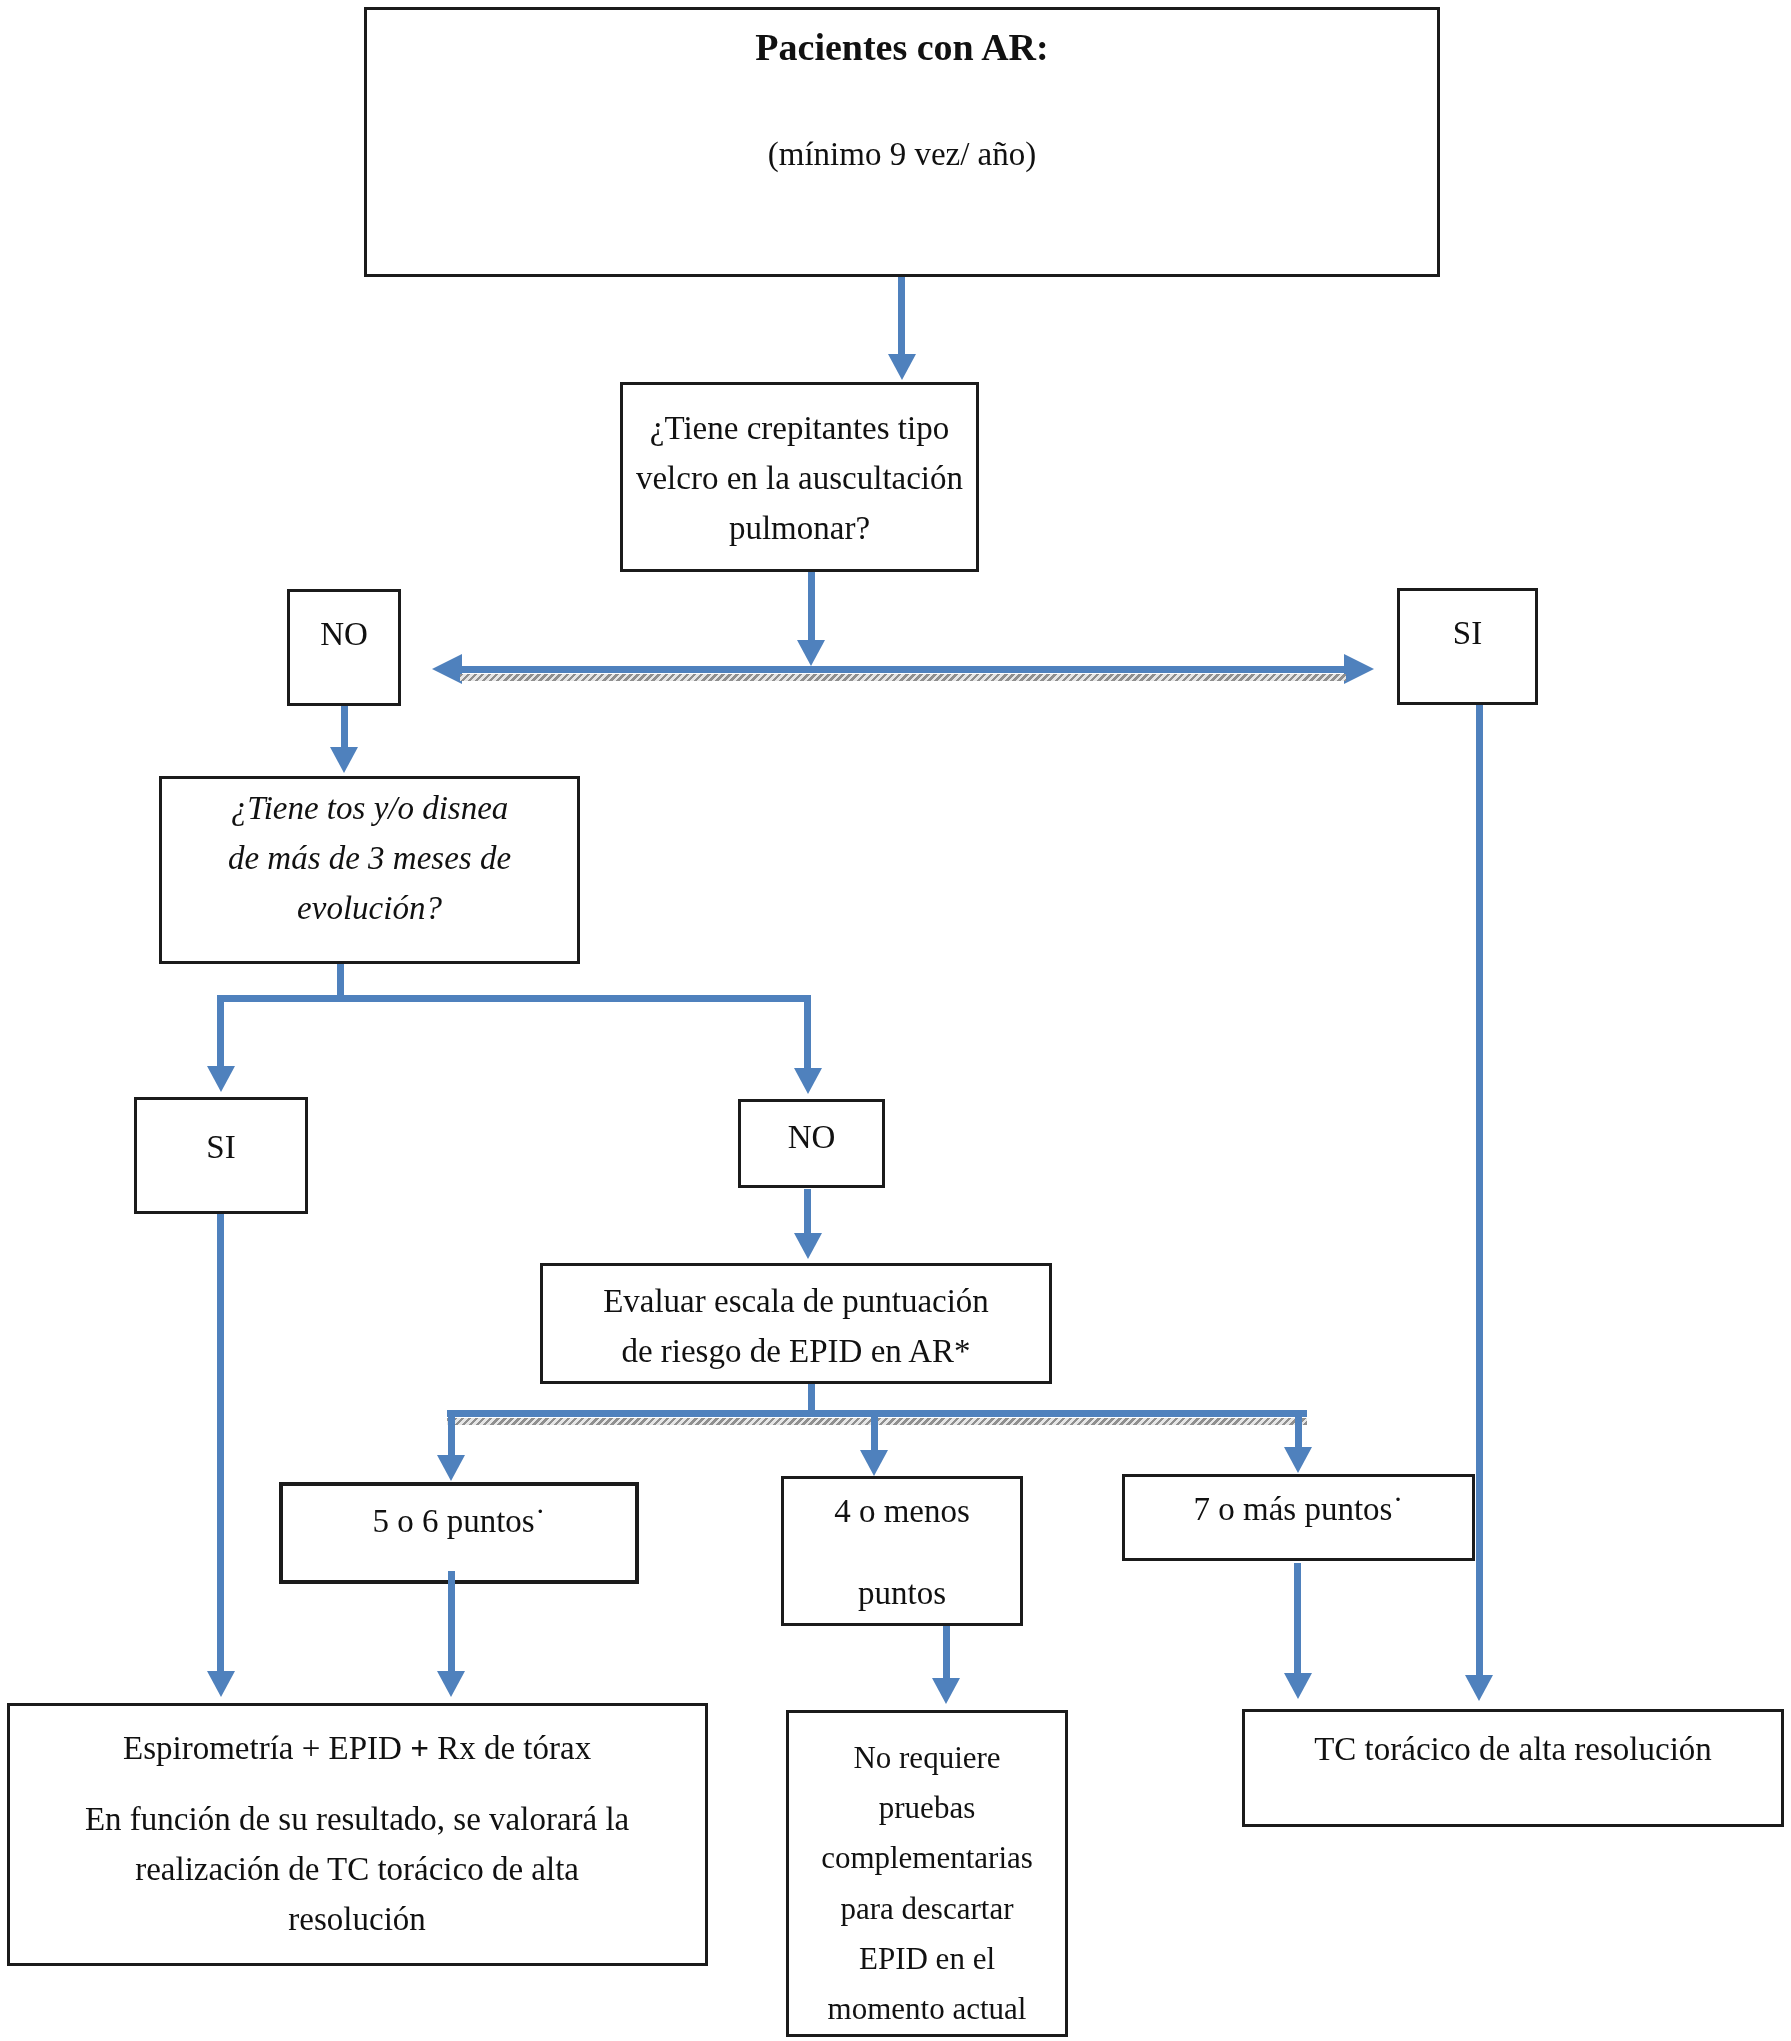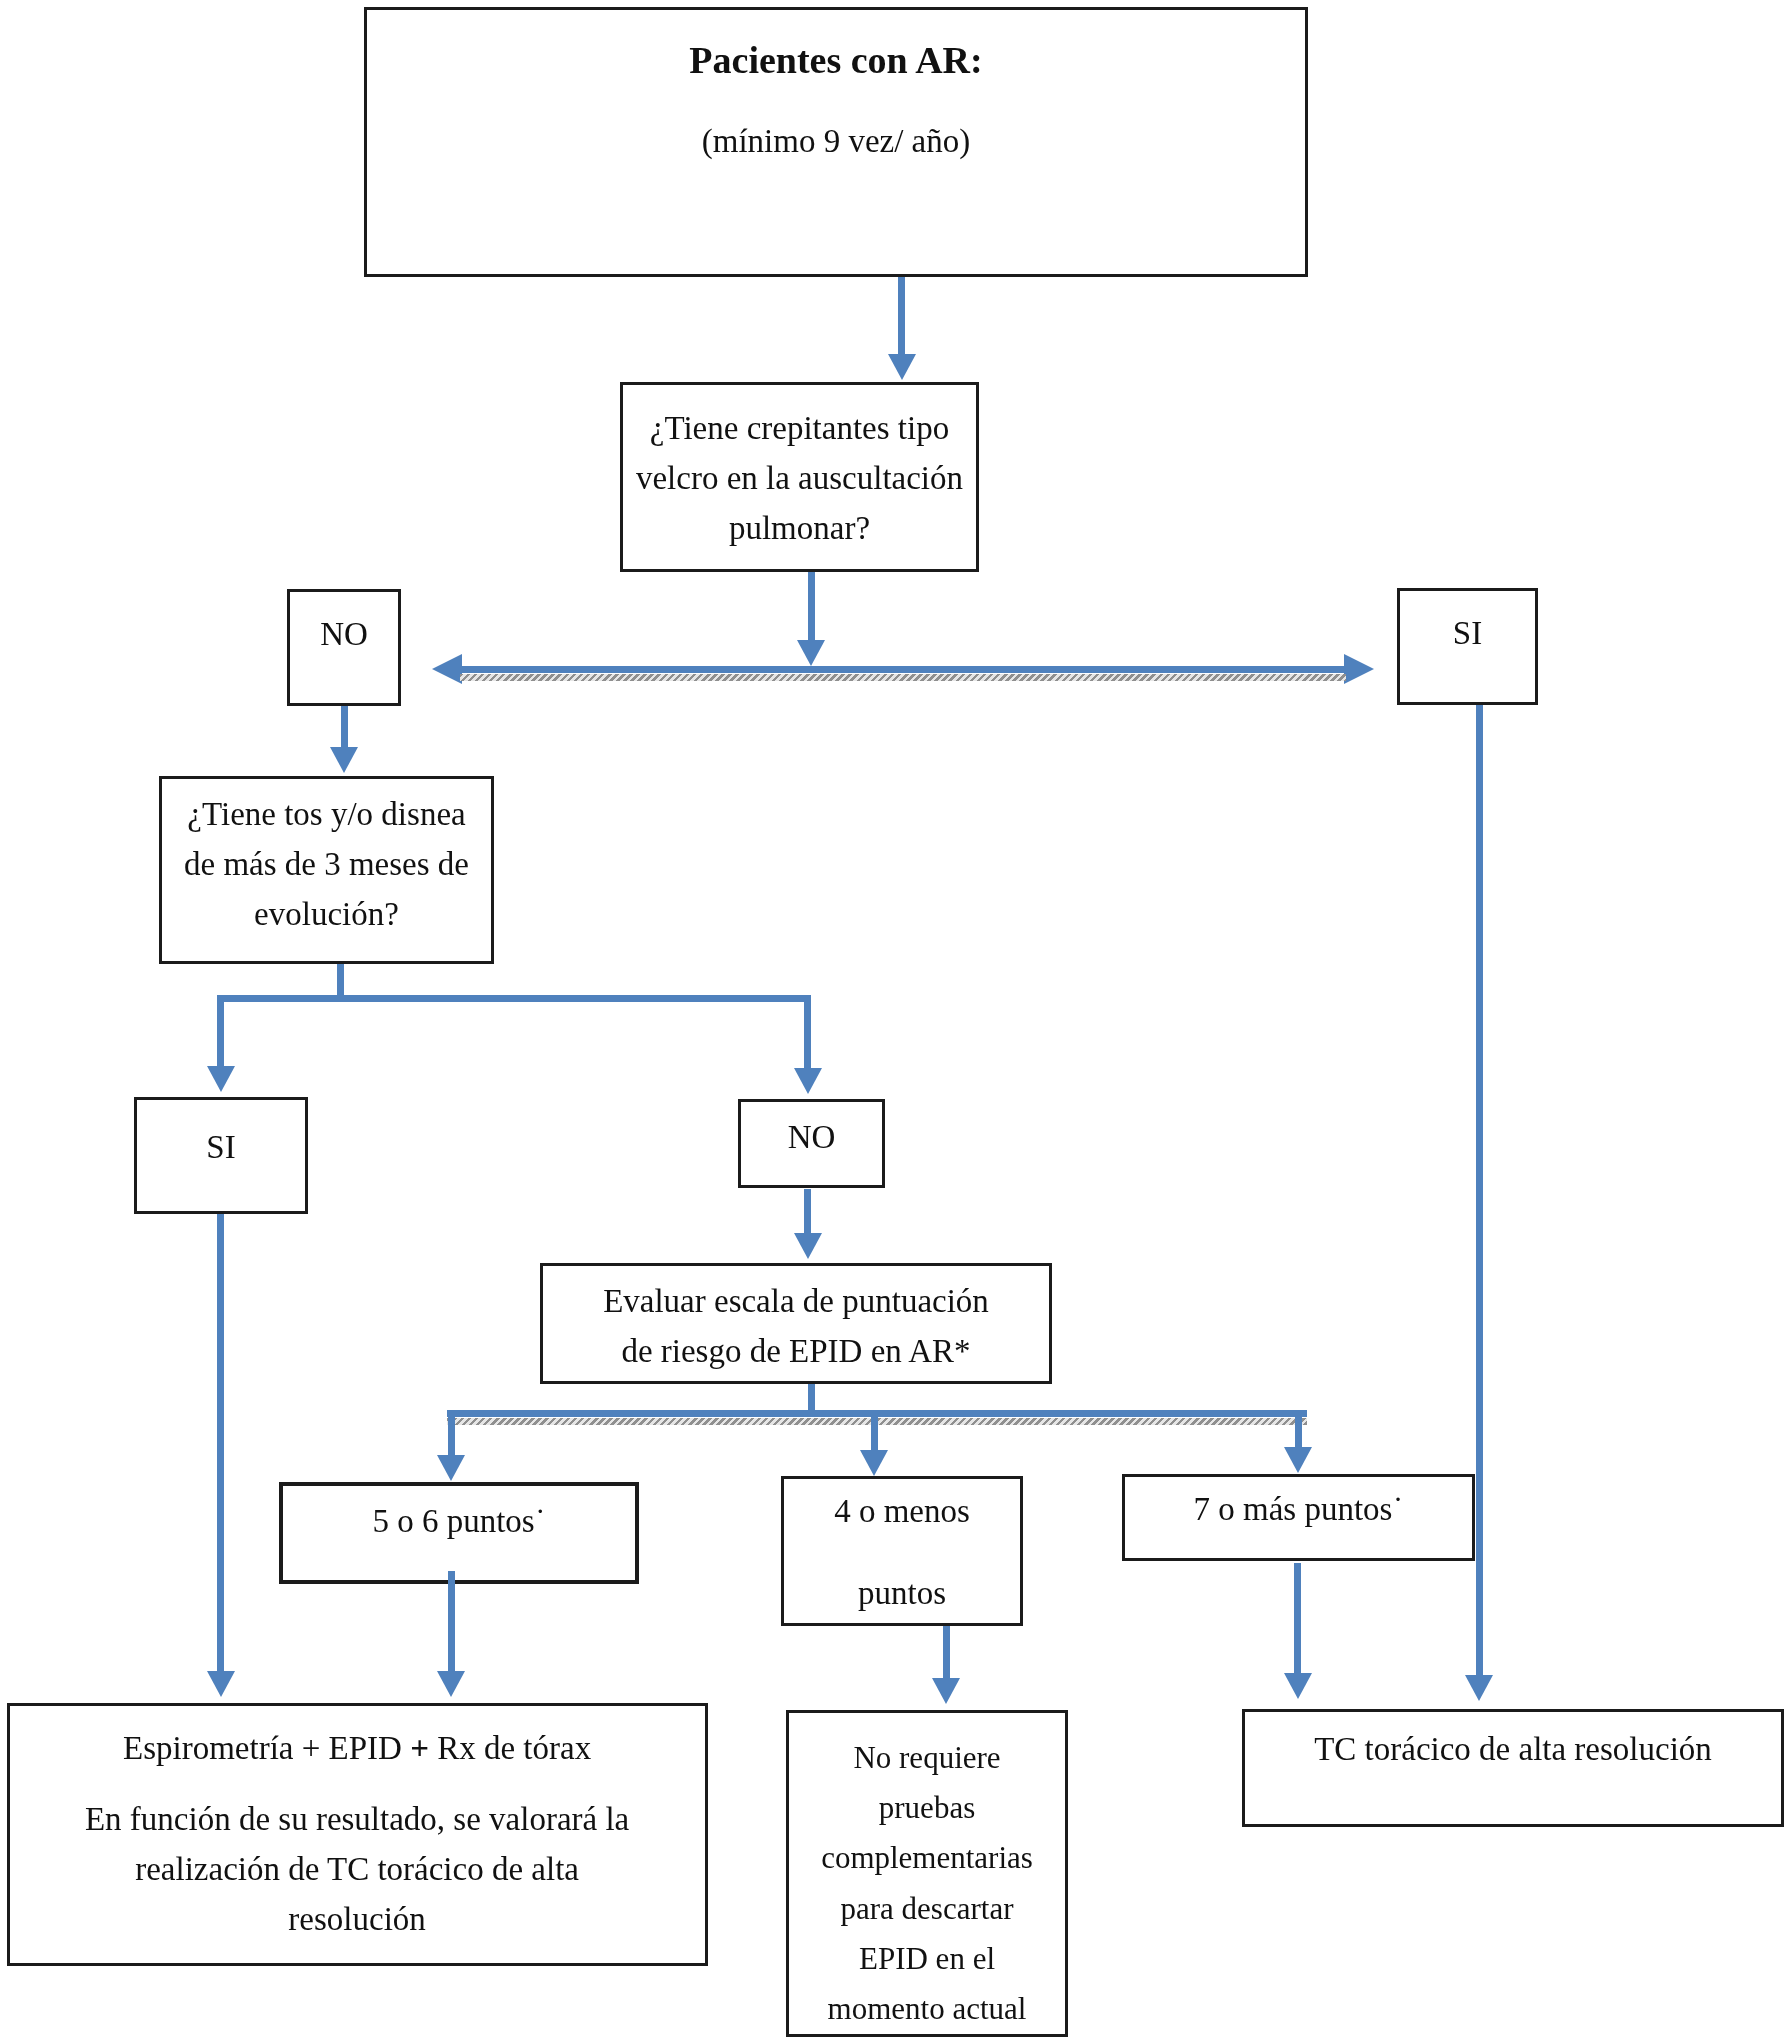--- a/index.html
+++ b/index.html
@@ -50,21 +50,21 @@
     border-left:30px solid #4f81bd;
   }
   .title{font-weight:bold;font-size:38px;}
   .boldseg{font-weight:bold;}
 </style>
 </head>
 <body>
 
 <div id="canvas">
 
-  <div class="box" style="left:364px;top:6.6px;width:944px;height:270px;padding-top:22px;">
+  <div class="box" style="left:364px;top:6.6px;width:1076px;height:270px;padding-top:9px;gap:26px;">
     <div class="title" style="margin-bottom:26.5px;">Pacientes con AR:</div>
     <div>(mínimo 9 vez/ año)</div>
   </div>
 
   <div class="vline" style="left:898px;top:277px;height:77px;"></div>
   <div class="head-down" style="left:888px;top:354px;"></div>
 
   <div class="box multi" style="left:620px;top:382px;width:359px;height:190px;padding-top:18px;">¿Tiene crepitantes tipo
 velcro en la auscultación
 pulmonar?</div>
@@ -80,21 +80,21 @@
   <div class="box" style="left:287px;top:589px;width:114px;height:117px;padding-top:16.5px;">
     <div>NO</div>
   </div>
   <div class="box" style="left:1397px;top:588px;width:141px;height:117px;padding-top:16.5px;">
     <div>SI</div>
   </div>
 
   <div class="vline" style="left:341px;top:706px;height:41px;"></div>
   <div class="head-down" style="left:330px;top:747px;"></div>
 
-  <div class="box multi" style="left:159px;top:776px;width:335px;height:188px;padding-top:10px;">¿Tiene tos y/o disnea
+  <div class="box multi" style="left:159px;top:776px;width:421px;height:188px;padding-top:4px;font-style:italic;">¿Tiene tos y/o disnea
 de más de 3 meses de
 evolución?</div>
 
   <div class="vline" style="left:337px;top:964px;height:38px;"></div>
   <div class="hline" style="left:217px;top:995px;width:593px;"></div>
   <div class="vline" style="left:217px;top:995px;height:71px;"></div>
   <div class="head-down" style="left:207px;top:1066px;"></div>
   <div class="vline" style="left:804px;top:995px;height:73px;"></div>
   <div class="head-down" style="left:794px;top:1068px;"></div>
 

